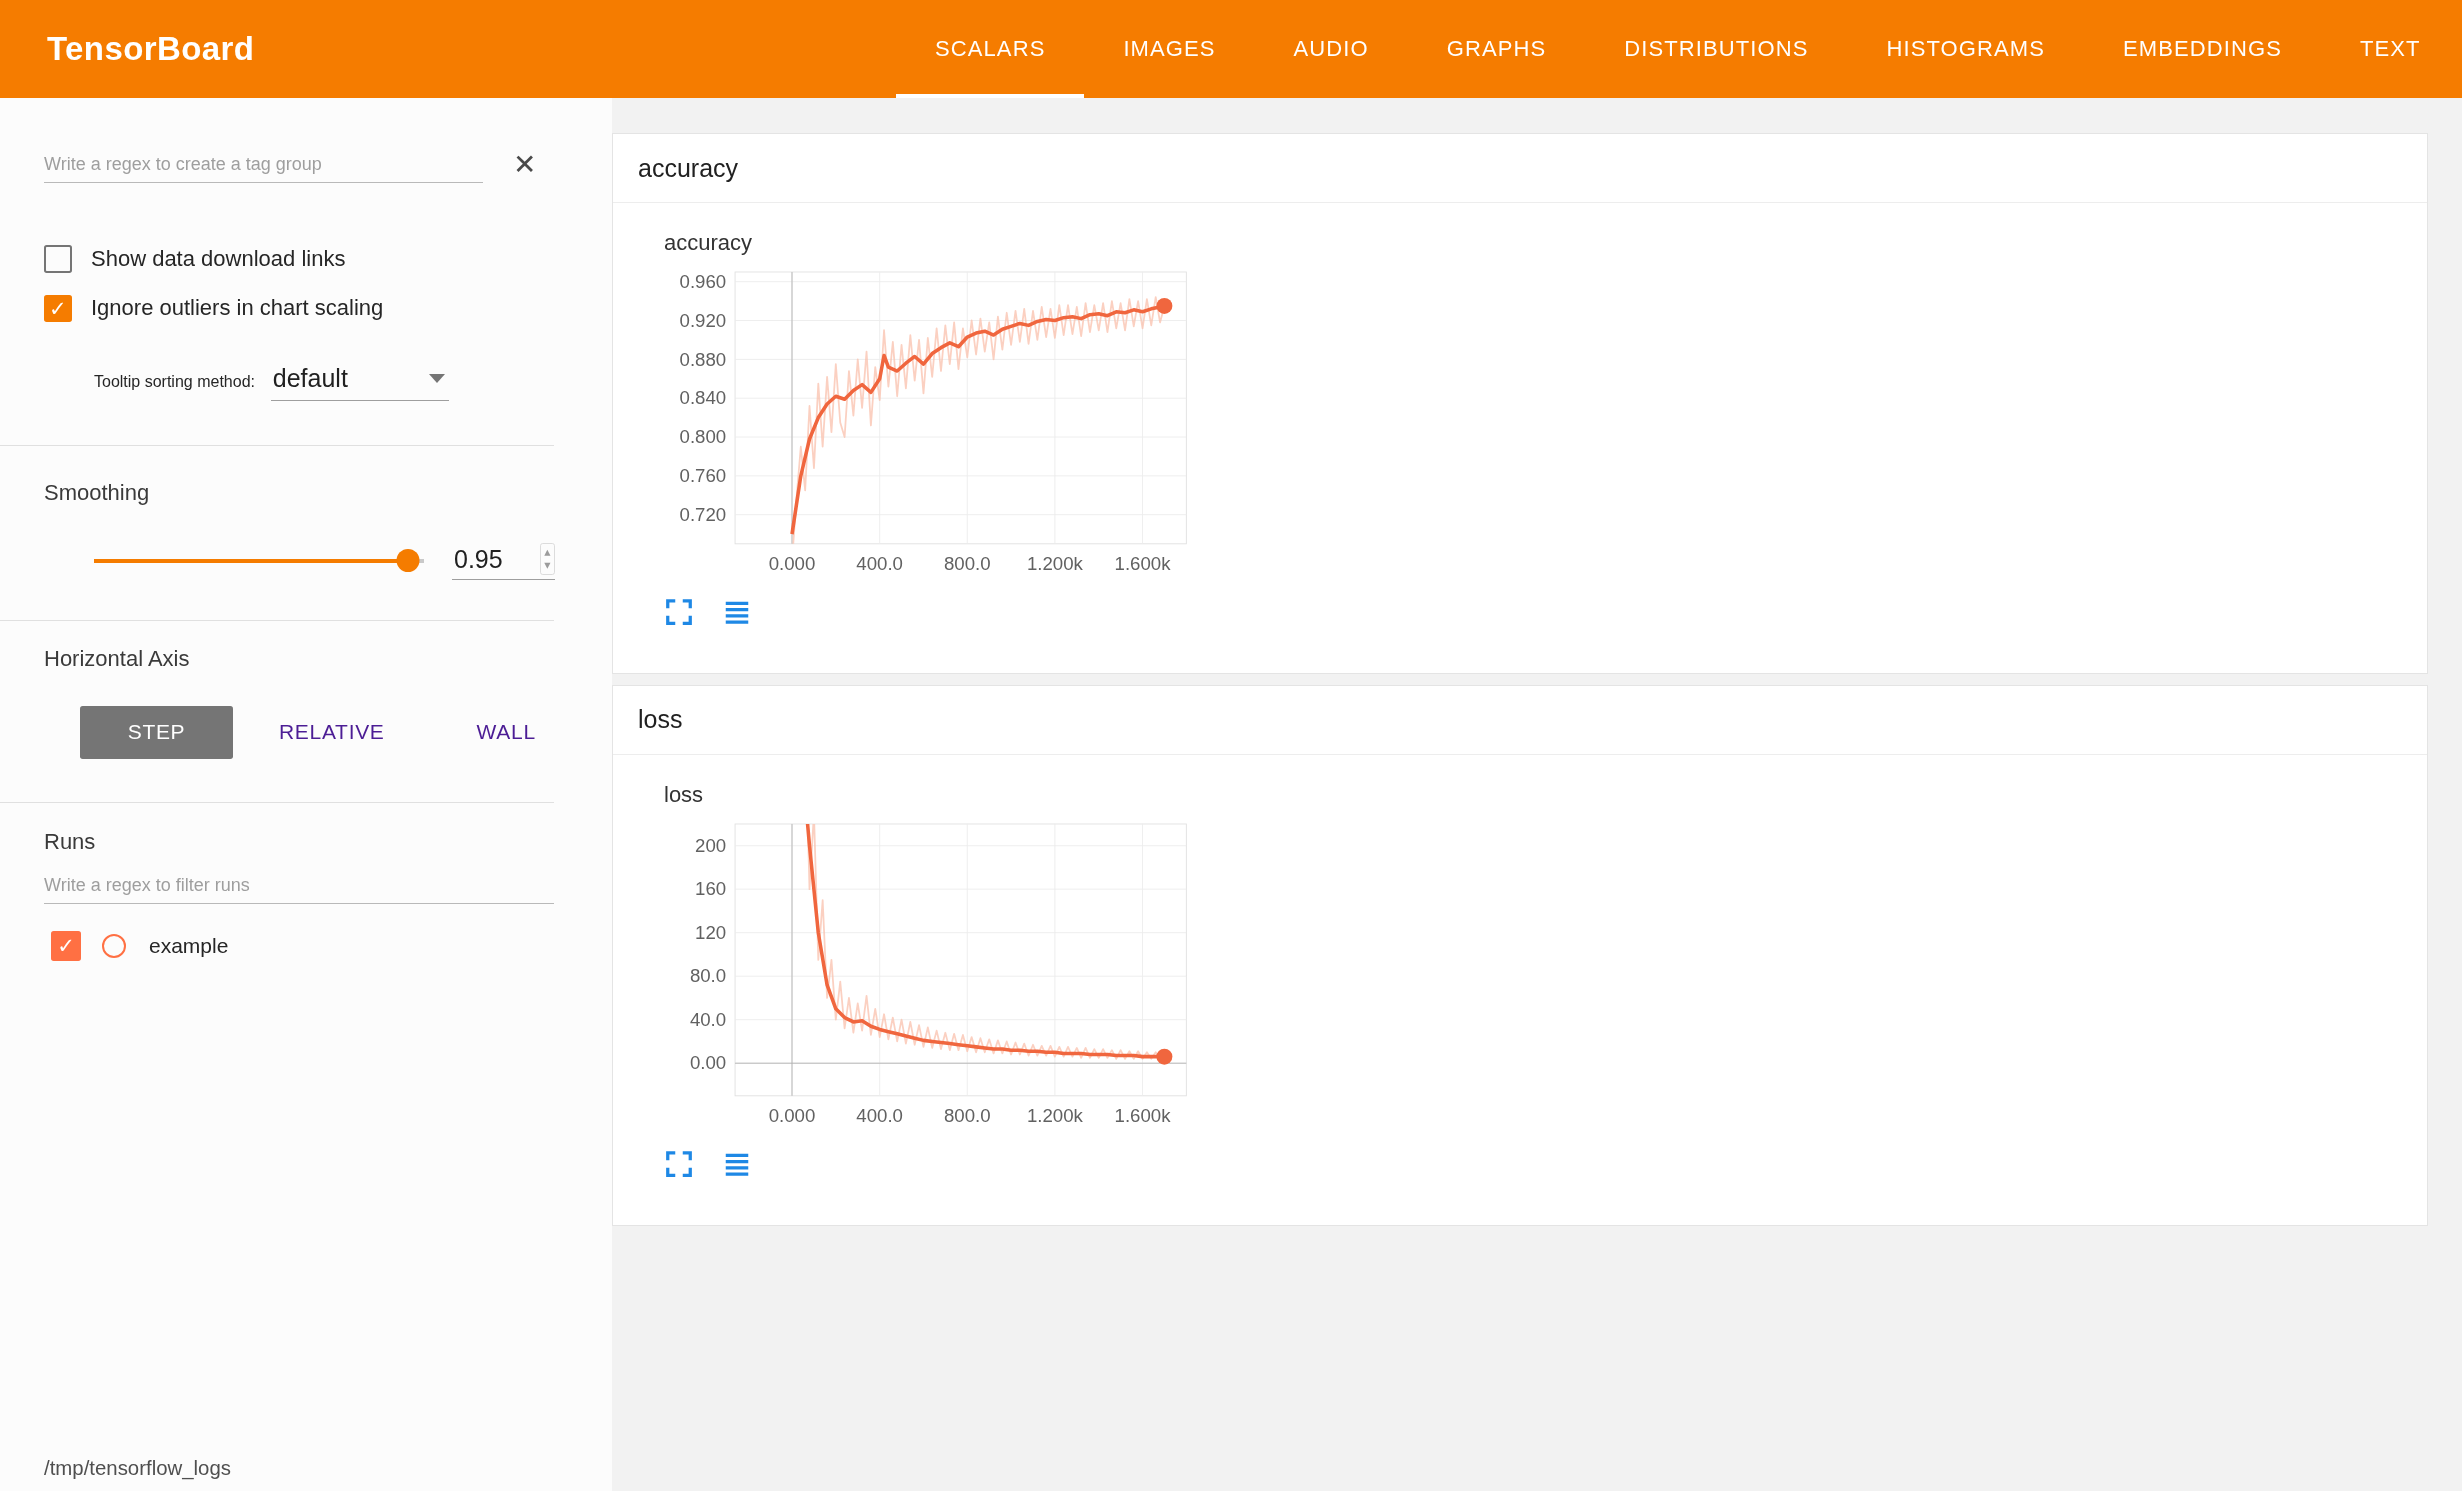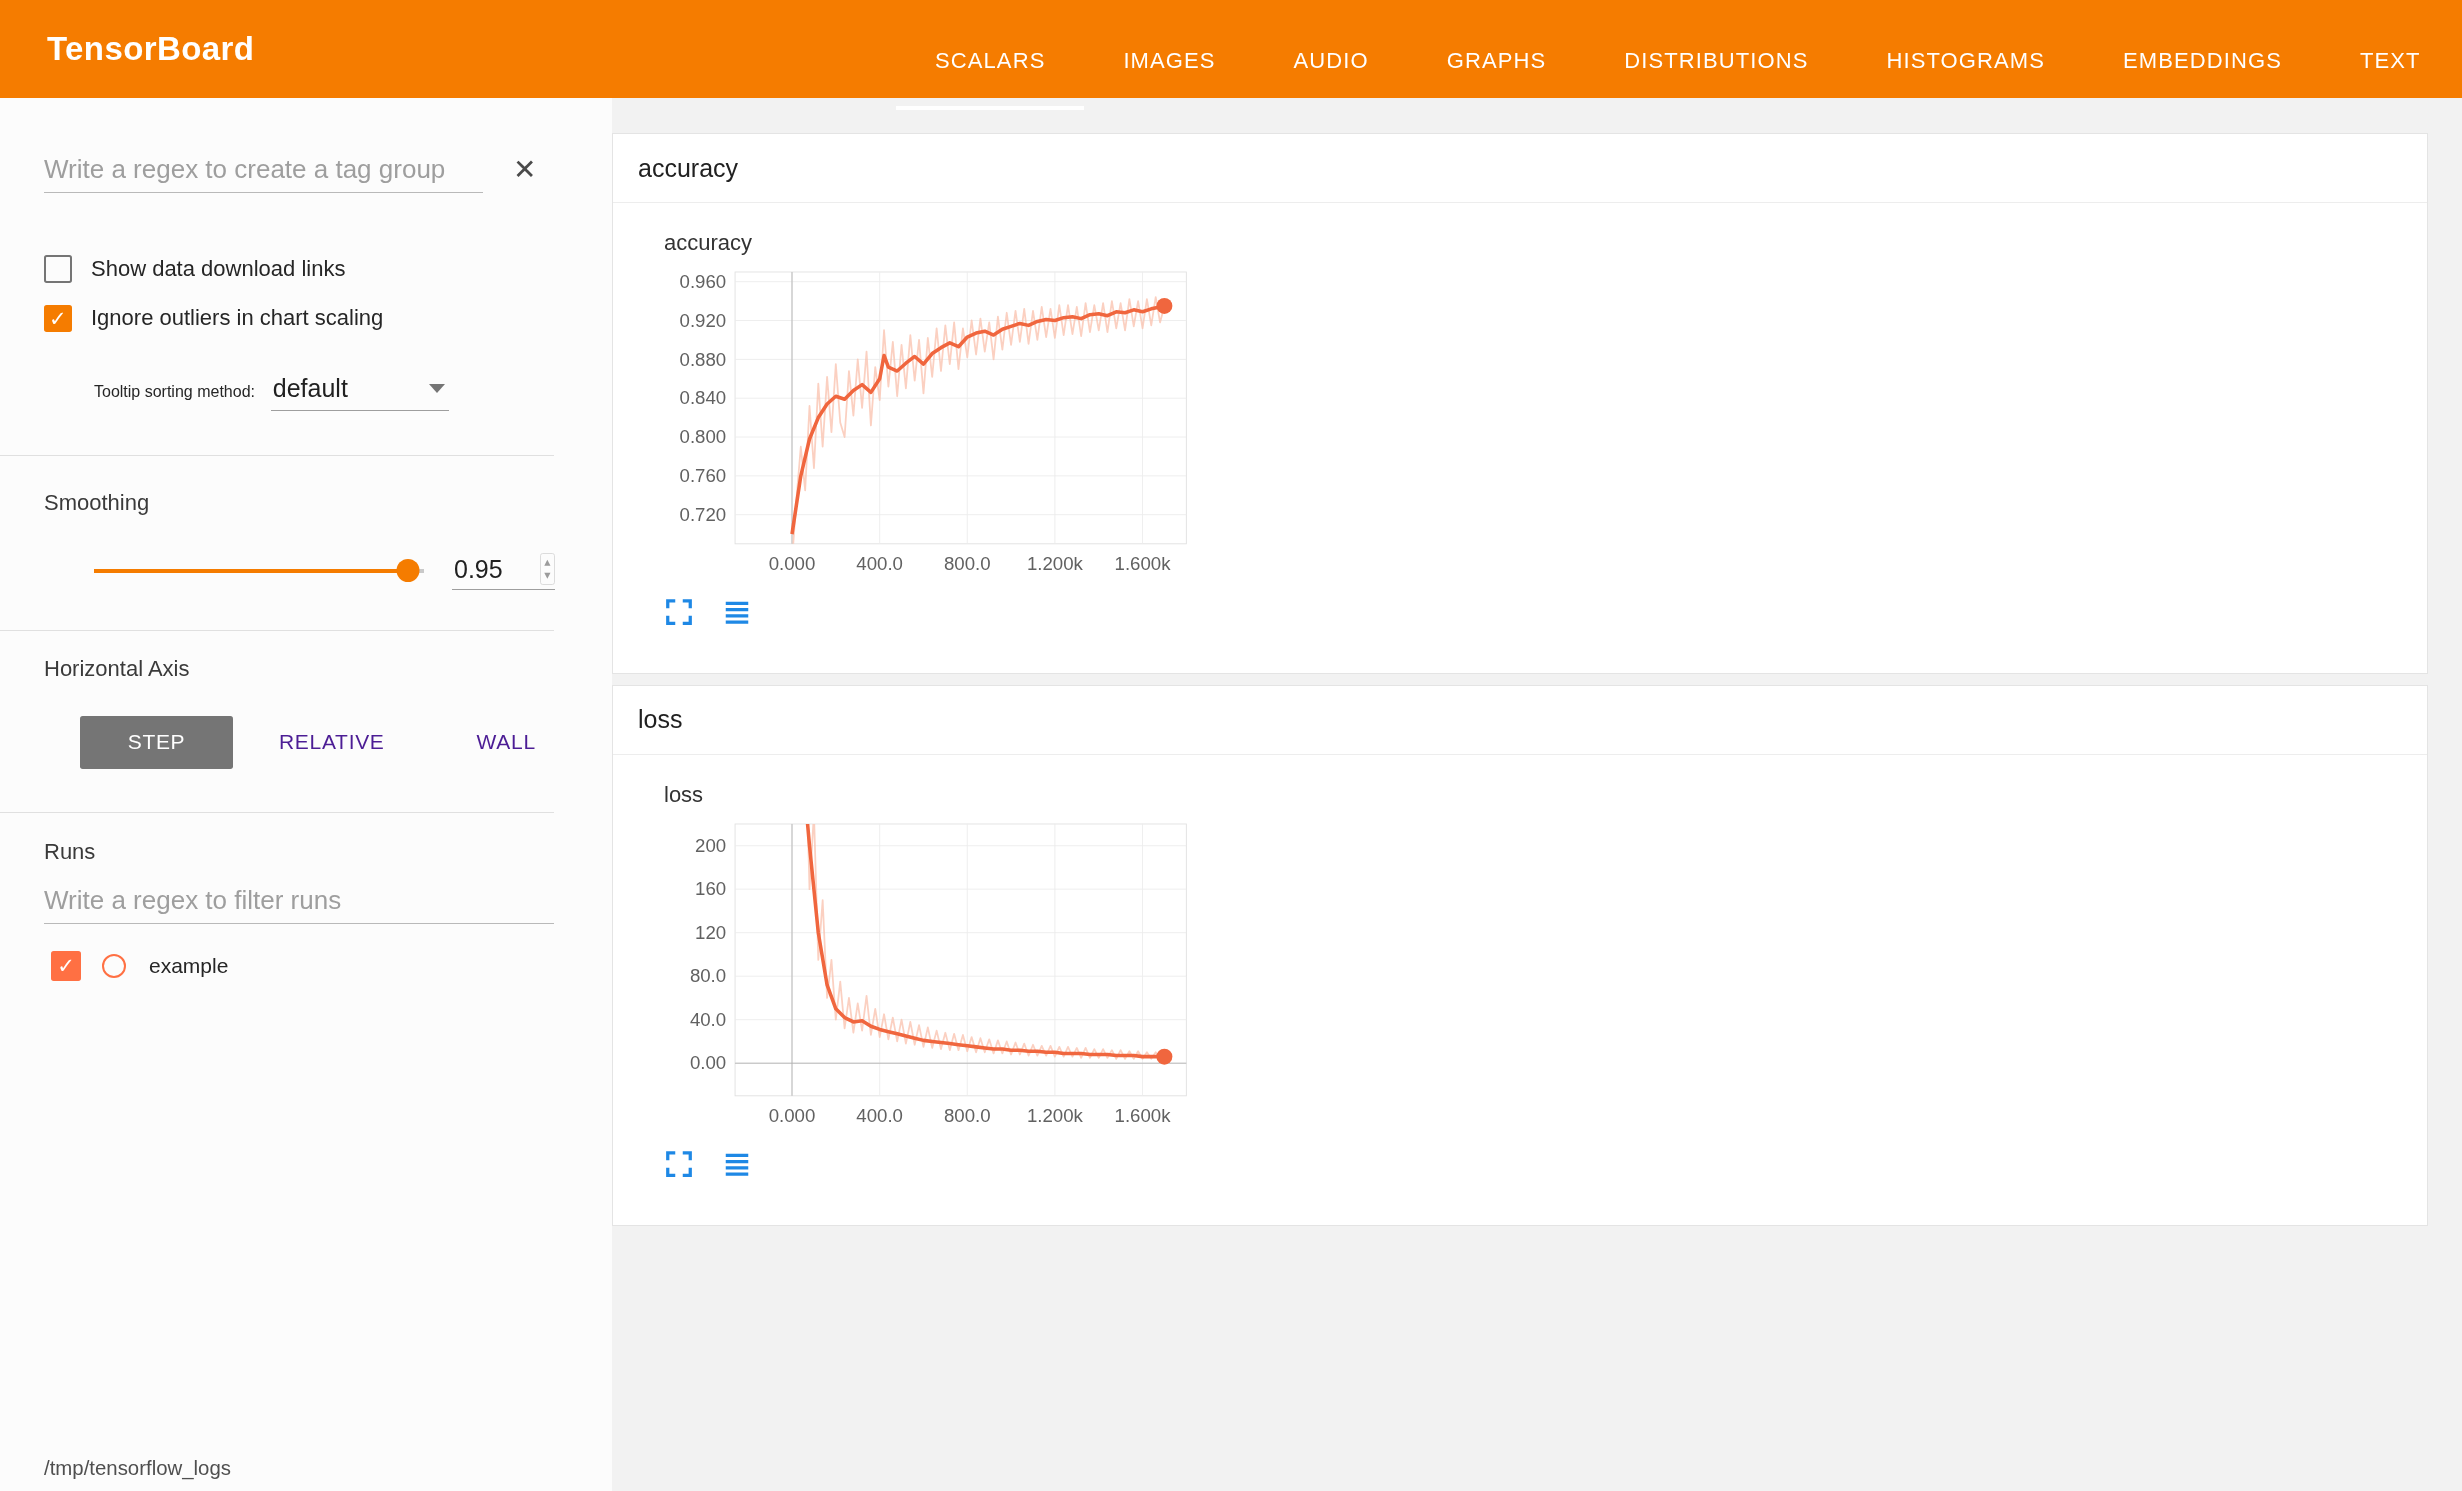--- a/index.html
+++ b/index.html
@@ -5,34 +5,34 @@
   :root{
     --accent:#f57c00; --run:#ff7043; --icon-blue:#1e88e5;
   }
   *{box-sizing:border-box;}
   html,body{margin:0;padding:0;width:2462px;height:1491px;overflow:hidden;
     font-family:"Liberation Sans","DejaVu Sans",sans-serif;background:#f2f2f2;}
 
   
   .app-header{height:98px;background:#f57c00;display:flex;align-items:center;position:relative;}
   .app-title{font-size:33px;font-weight:600;color:#fff;margin-left:47px;letter-spacing:0.4px;}
-  .main-nav{position:absolute;left:896px;top:12px;height:98px;display:flex;}
+  .main-nav{position:absolute;left:896px;top:0;height:98px;display:flex;}
   .tab{display:flex;align-items:center;padding:0 39px;color:#fff;font-size:22px;
        letter-spacing:1.1px;position:relative;cursor:pointer;white-space:nowrap;font-weight:500;}
   .tab.active::after{content:"";position:absolute;left:0;right:0;bottom:0;height:3.6px;background:#fff;}
 
   
   .content{display:flex;height:1394px;}
 
   
   .sidebar{width:612px;background:#fcfcfc;height:1394px;padding:49px 0 12.4px 44px;
            display:flex;flex-direction:column;flex:none;}
   .filter-row{display:flex;align-items:center;}
   .line-input{border:none;border-bottom:0.9px solid #b9b9b9;background:transparent;
-              font-size:26px;padding:7px 0;color:#212121;outline:none;font-family:inherit;}
+              font-size:18px;padding:7px 0;color:#212121;outline:none;font-family:inherit;}
   .line-input::placeholder{color:#9e9e9e;}
   .tag-input{width:439px;}
   .close-x{font-size:28px;color:#4a4a4a;margin-left:30px;cursor:pointer;line-height:1;}
 
   .chk-row{display:flex;align-items:center;cursor:pointer;}
   .chk{width:27.5px;height:27.5px;border:2.7px solid #757575;border-radius:2.7px;flex:none;
        display:flex;align-items:center;justify-content:center;background:transparent;}
   .chk .glyph{display:none;font-style:normal;color:#fff;font-size:21px;font-weight:bold;line-height:1;}
   .chk.checked{background:var(--accent);border-color:var(--accent);}
   .chk.checked .glyph{display:block;}

